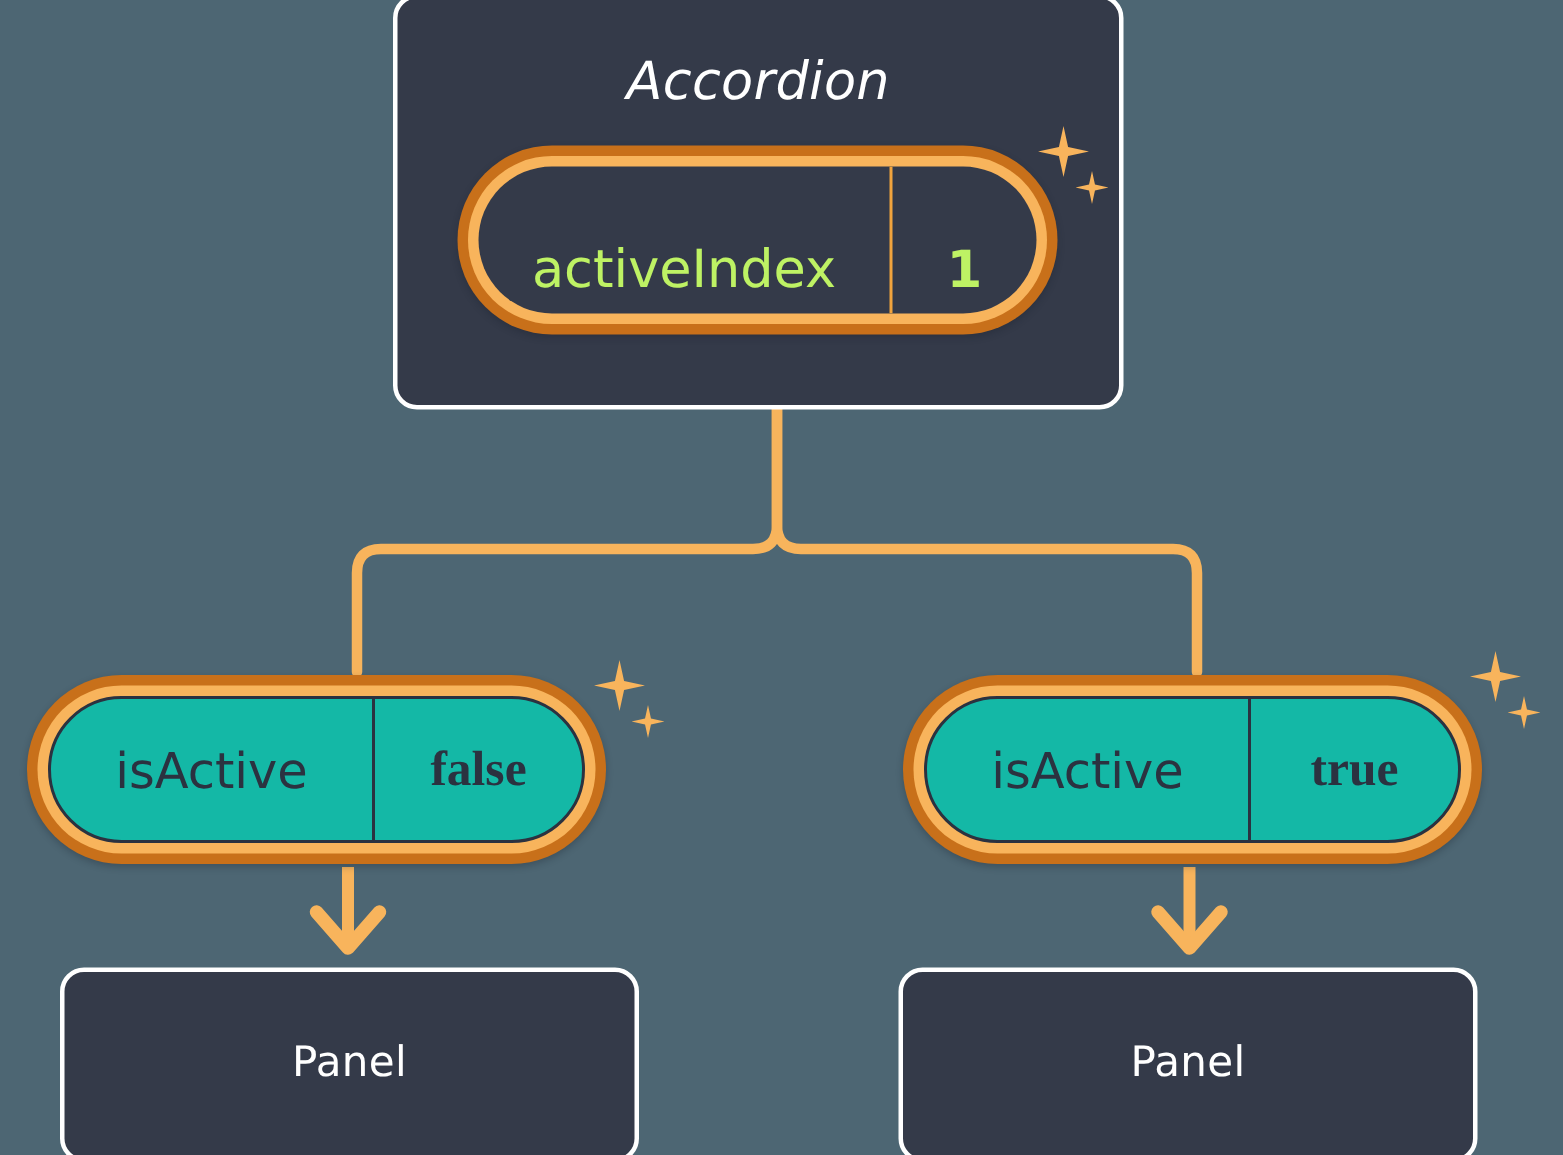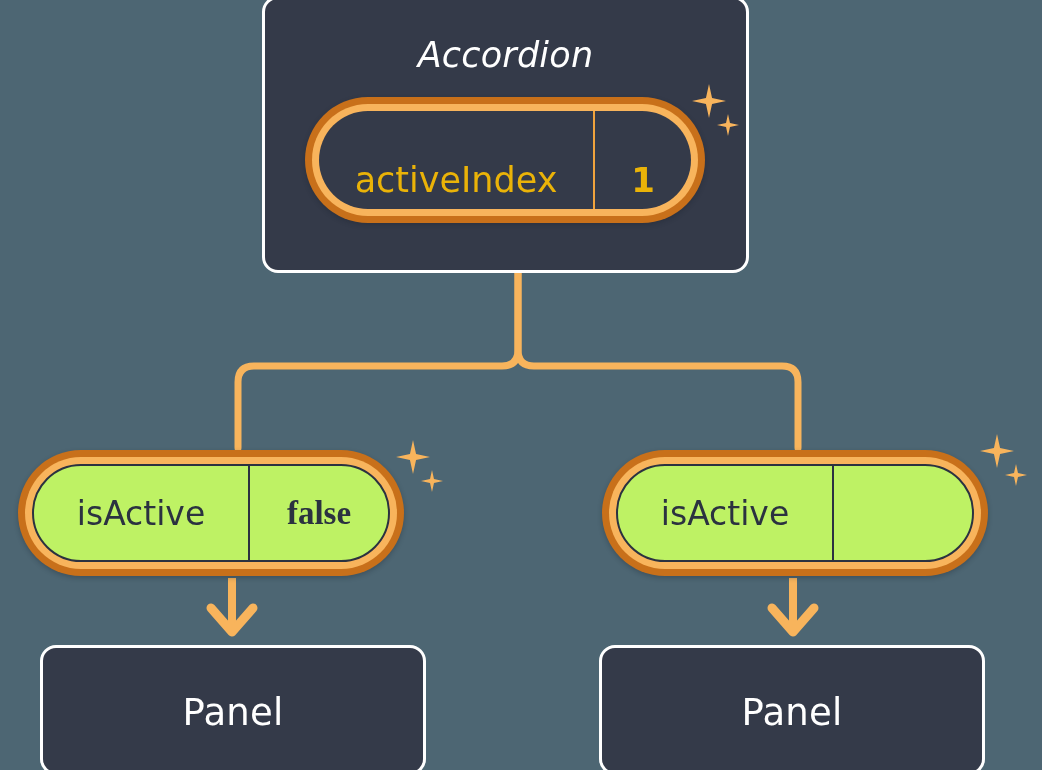--- a/index.html
+++ b/index.html
@@ -53,21 +53,21 @@
   }
   #accordion-card .card-title { top: 36px; font-style: italic; }
 
   .panel-card {
     top: 645px;
     width: 386px;
     height: 130px;
   }
   .panel-card .card-title {
     top: 43px;
-    font-size: 37px;
+    font-size: 28px;
   }
   #panel-left  { left: 40px; }
   #panel-right { left: 599px; }
 
   
   .pill {
     position: absolute;
     box-sizing: border-box;
     border-radius: 999px;
     background: #c8701a;          
@@ -91,26 +91,26 @@
     align-items: stretch;
     overflow: hidden;
   }
 
   
   .pill-dark .pill-inner {
     background: #343a49;
     border: 0;
   }
   .pill-dark .pill-key,
-  .pill-dark .pill-val { color: #eab308; margin-top: 40px; }
+  .pill-dark .pill-val { color: #bef264; margin-top: 40px; }
   .pill-dark .pill-div { background: #f0a33d; }
 
   
   .pill-purple .pill-inner {
-    background: #bef264;
+    background: #14b8a6;
     border: 2px solid #2b3240;
   }
   .pill-purple .pill-key,
   .pill-purple .pill-val { color: #2b3240; }
   .pill-purple .pill-div { background: #2b3240; }
 
   .pill-key, .pill-val {
     display: flex;
     align-items: center;
     justify-content: center;
@@ -229,20 +229,21 @@
 
   <div class="card panel-card" id="panel-left">
     <div class="card-title">Panel</div>
   </div>
 
   <div class="pill pill-purple pill-state" id="pill-isactive-true">
     <div class="pill-mid">
       <div class="pill-inner">
         <div class="pill-key">isActive</div>
         <div class="pill-div"></div>
+        <div class="pill-val">true</div>
       </div>
     </div>
   </div>
 
   <div class="sparkle-group" id="sparkles-true">
     <div class="spark big"></div>
     <div class="spark small"></div>
   </div>
 
   <div class="card panel-card" id="panel-right">

